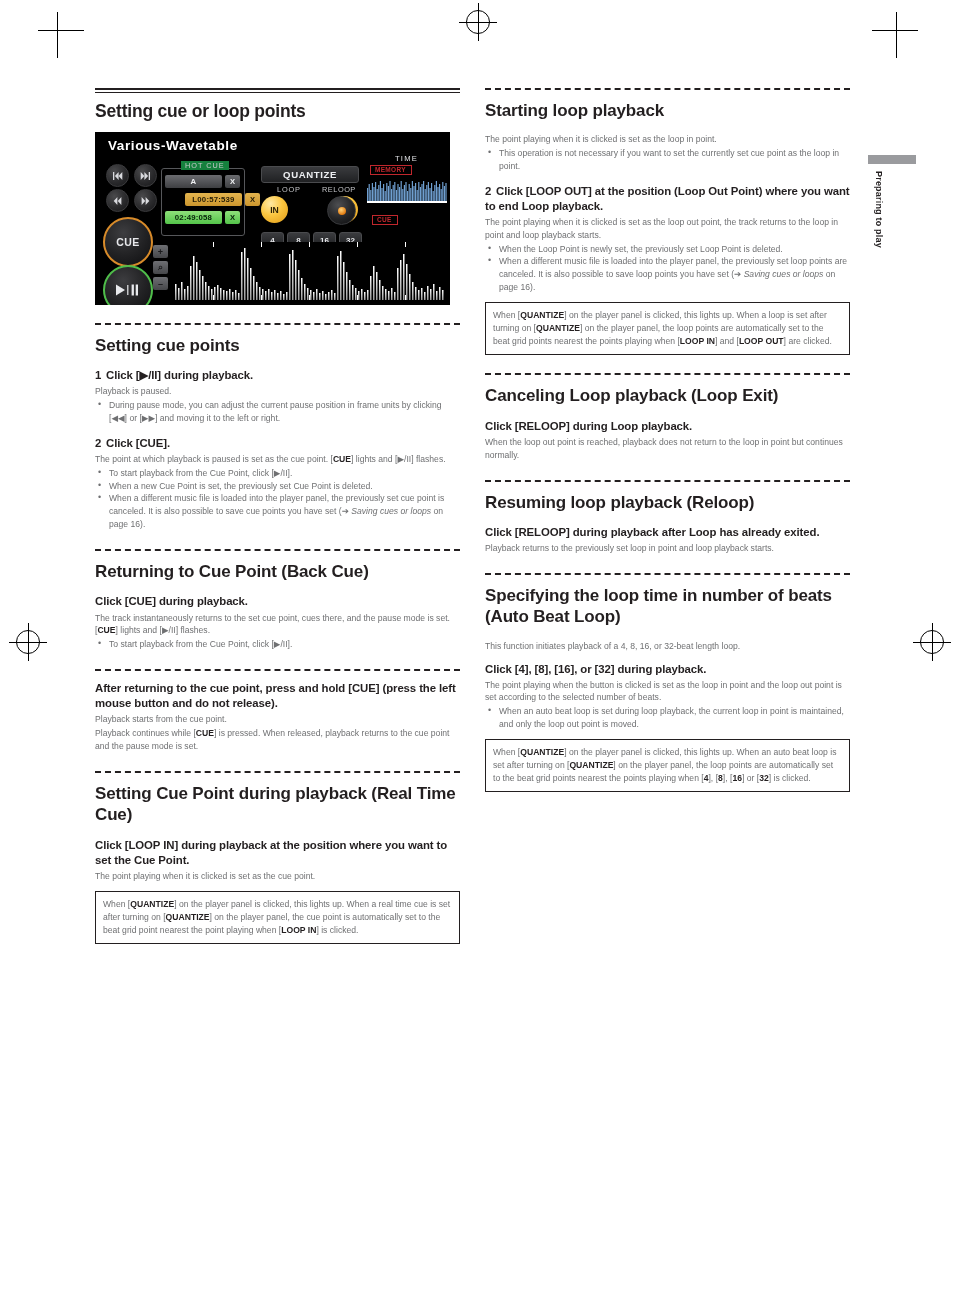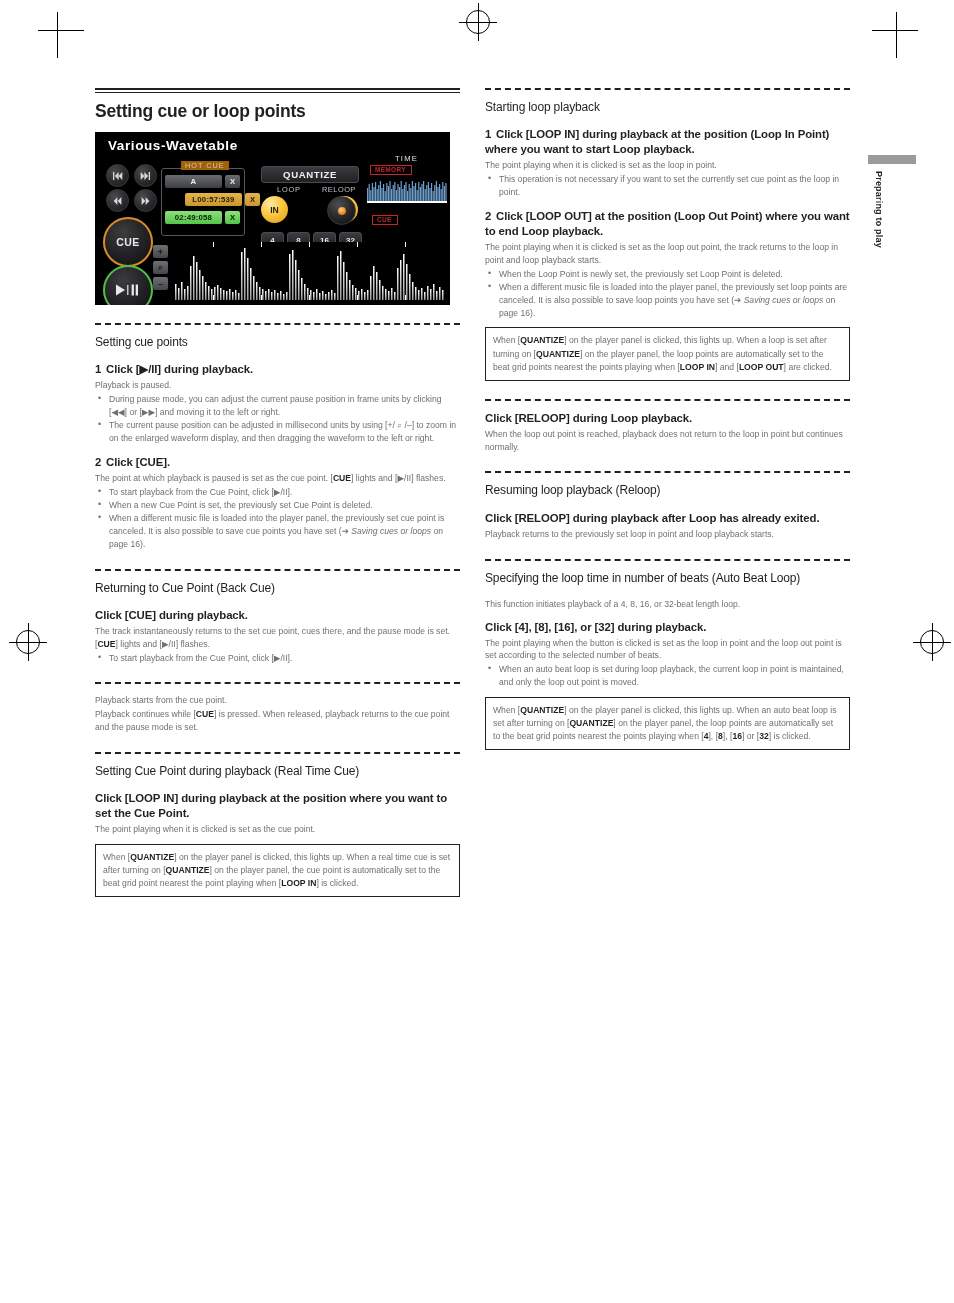--- a/index.html
+++ b/index.html
@@ -54,22 +54,22 @@
     border-bottom: 1px solid #231f20;
     height: 2px;
     margin-bottom: 8px;
   }
   .dashed-rule {
     border-top: 2px dashed #231f20;
     margin: 18px 0 10px 0;
     height: 0;
   }
   h2.sub-title {
-    font-size: 12px;
-    font-weight: normal;
+    font-size: 17px;
+    font-weight: bold;
     margin: 0 0 12px 0;
     line-height: 1.26;
     color: #231f20;
     letter-spacing: -0.15px;
   }
   .lead {
     font-size: 8.6px;
     line-height: 1.48;
     color: #6f7072;
     margin: 0 0 8px 0;
@@ -245,21 +245,21 @@
   .hotcue-group {
     position: absolute;
     left: 66px; top: 36px;
     width: 82px; height: 66px;
     border: 1px solid #56575a;
     border-radius: 3px;
   }
   .hotcue-label {
     position: absolute;
     left: 86px; top: 29px;
-    background: #a16207;
+    background: #15803d;
     padding: 0 4px;
     font-size: 7.3px;
     color: #c9cacd;
     letter-spacing: 1px;
   }
   .hc-row { position: absolute; display: flex; gap: 3px; }
   .hc-main {
     width: 57px; height: 13px;
     border-radius: 2px;
     display: flex; align-items: center; justify-content: center;
@@ -675,21 +675,20 @@
 
     <div class="dashed-rule"></div>
     <h2 class="sub-title">Setting cue points</h2>
 
     <p class="step">
       <span class="step-num">1</span><span>Click [▶/II] during playback.</span>
     </p>
     <p class="body-text">Playback is paused.</p>
     <ul class="bullets">
       <li>During pause mode, you can adjust the current pause position in frame units by clicking [◀◀] or [▶▶] and moving it to the left or right.</li>
-      <li>The current pause position can be adjusted in millisecond units by using [+/ ⌕ /–] to zoom in on the enlarged waveform display, and then dragging the waveform to the left or right.</li>
     </ul>
 
     <p class="step">
       <span class="step-num">2</span><span>Click [CUE].</span>
     </p>
     <p class="body-text">The point at which playback is paused is set as the cue point. [<b>CUE</b>] lights and [▶/II] flashes.</p>
     <ul class="bullets">
       <li>To start playback from the Cue Point, click [▶/II].</li>
       <li>When a new Cue Point is set, the previously set Cue Point is deleted.</li>
       <li>When a different music file is loaded into the player panel, the previously set cue point is canceled. It is also possible to save cue points you have set (➔ <i>Saving cues or loops</i> on page 16).</li>
@@ -697,55 +696,54 @@
 
     <div class="dashed-rule"></div>
     <h2 class="sub-title">Returning to Cue Point (Back Cue)</h2>
     <p class="bold-lead">Click [CUE] during playback.</p>
     <p class="body-text">The track instantaneously returns to the set cue point, cues there, and the pause mode is set. [<b>CUE</b>] lights and [▶/II] flashes.</p>
     <ul class="bullets">
       <li>To start playback from the Cue Point, click [▶/II].</li>
     </ul>
 
     <div class="dashed-rule"></div>
+    <p class="bold-lead">After returning to the cue point, press and hold [CUE] (press the left mouse button and do not release).</p>
     <p class="body-text">Playback starts from the cue point.</p>
     <p class="body-text">Playback continues while [<b>CUE</b>] is pressed. When released, playback returns to the cue point and the pause mode is set.</p>
 
     <div class="dashed-rule"></div>
     <h2 class="sub-title">Setting Cue Point during playback (Real Time Cue)</h2>
     <p class="bold-lead">Click [LOOP IN] during playback at the position where you want to set the Cue Point.</p>
     <p class="body-text">The point playing when it is clicked is set as the cue point.</p>
     <div class="note-box">When [<b>QUANTIZE</b>] on the player panel is clicked, this lights up. When a real time cue is set after turning on [<b>QUANTIZE</b>] on the player panel, the cue point is automatically set to the beat grid point nearest the point playing when [<b>LOOP IN</b>] is clicked.</div>
 
   </div>
 
   <div class="col col-right">
 
     <div class="dashed-rule" style="margin-top:0;"></div>
     <h2 class="sub-title">Starting loop playback</h2>
 
-    <p class="step">
-      <span class="step-num">1</span><span>Click [LOOP IN] during playback at the position (Loop In Point) where you want to start Loop playback.</span>
-    </p>
     <p class="body-text">The point playing when it is clicked is set as the loop in point.</p>
     <ul class="bullets">
       <li>This operation is not necessary if you want to set the currently set cue point as the loop in point.</li>
     </ul>
 
     <p class="step">
       <span class="step-num">2</span><span>Click [LOOP OUT] at the position (Loop Out Point) where you want to end Loop playback.</span>
     </p>
     <p class="body-text">The point playing when it is clicked is set as the loop out point, the track returns to the loop in point and loop playback starts.</p>
     <ul class="bullets">
       <li>When the Loop Point is newly set, the previously set Loop Point is deleted.</li>
       <li>When a different music file is loaded into the player panel, the previously set loop points are canceled. It is also possible to save loop points you have set (➔ <i>Saving cues or loops</i> on page 16).</li>
     </ul>
     <div class="note-box">When [<b>QUANTIZE</b>] on the player panel is clicked, this lights up. When a loop is set after turning on [<b>QUANTIZE</b>] on the player panel, the loop points are automatically set to the beat grid points nearest the points playing when [<b>LOOP IN</b>] and [<b>LOOP OUT</b>] are clicked.</div>
 
     <div class="dashed-rule"></div>
+    <h2 class="sub-title">Canceling Loop playback (Loop Exit)</h2>
     <p class="bold-lead">Click [RELOOP] during Loop playback.</p>
     <p class="body-text">When the loop out point is reached, playback does not return to the loop in point but continues normally.</p>
 
     <div class="dashed-rule"></div>
     <h2 class="sub-title">Resuming loop playback (Reloop)</h2>
     <p class="bold-lead">Click [RELOOP] during playback after Loop has already exited.</p>
     <p class="body-text">Playback returns to the previously set loop in point and loop playback starts.</p>
 
     <div class="dashed-rule"></div>
     <h2 class="sub-title">Specifying the loop time in number of beats (Auto Beat Loop)</h2>

